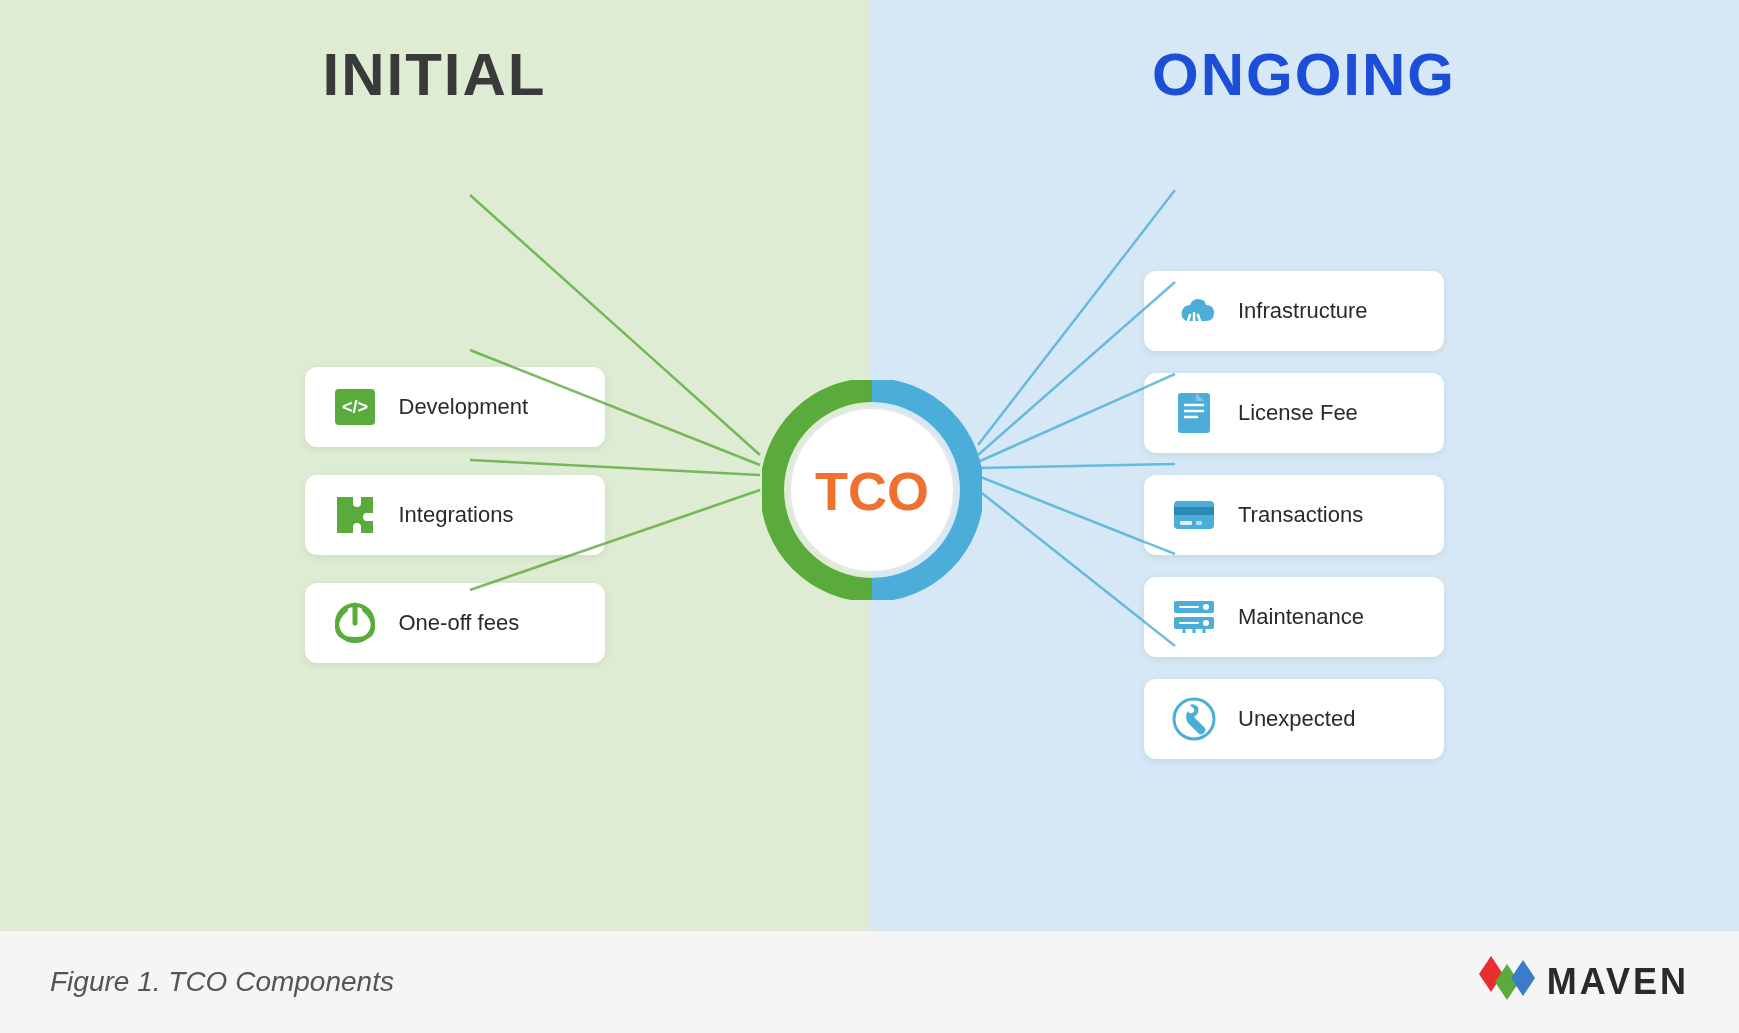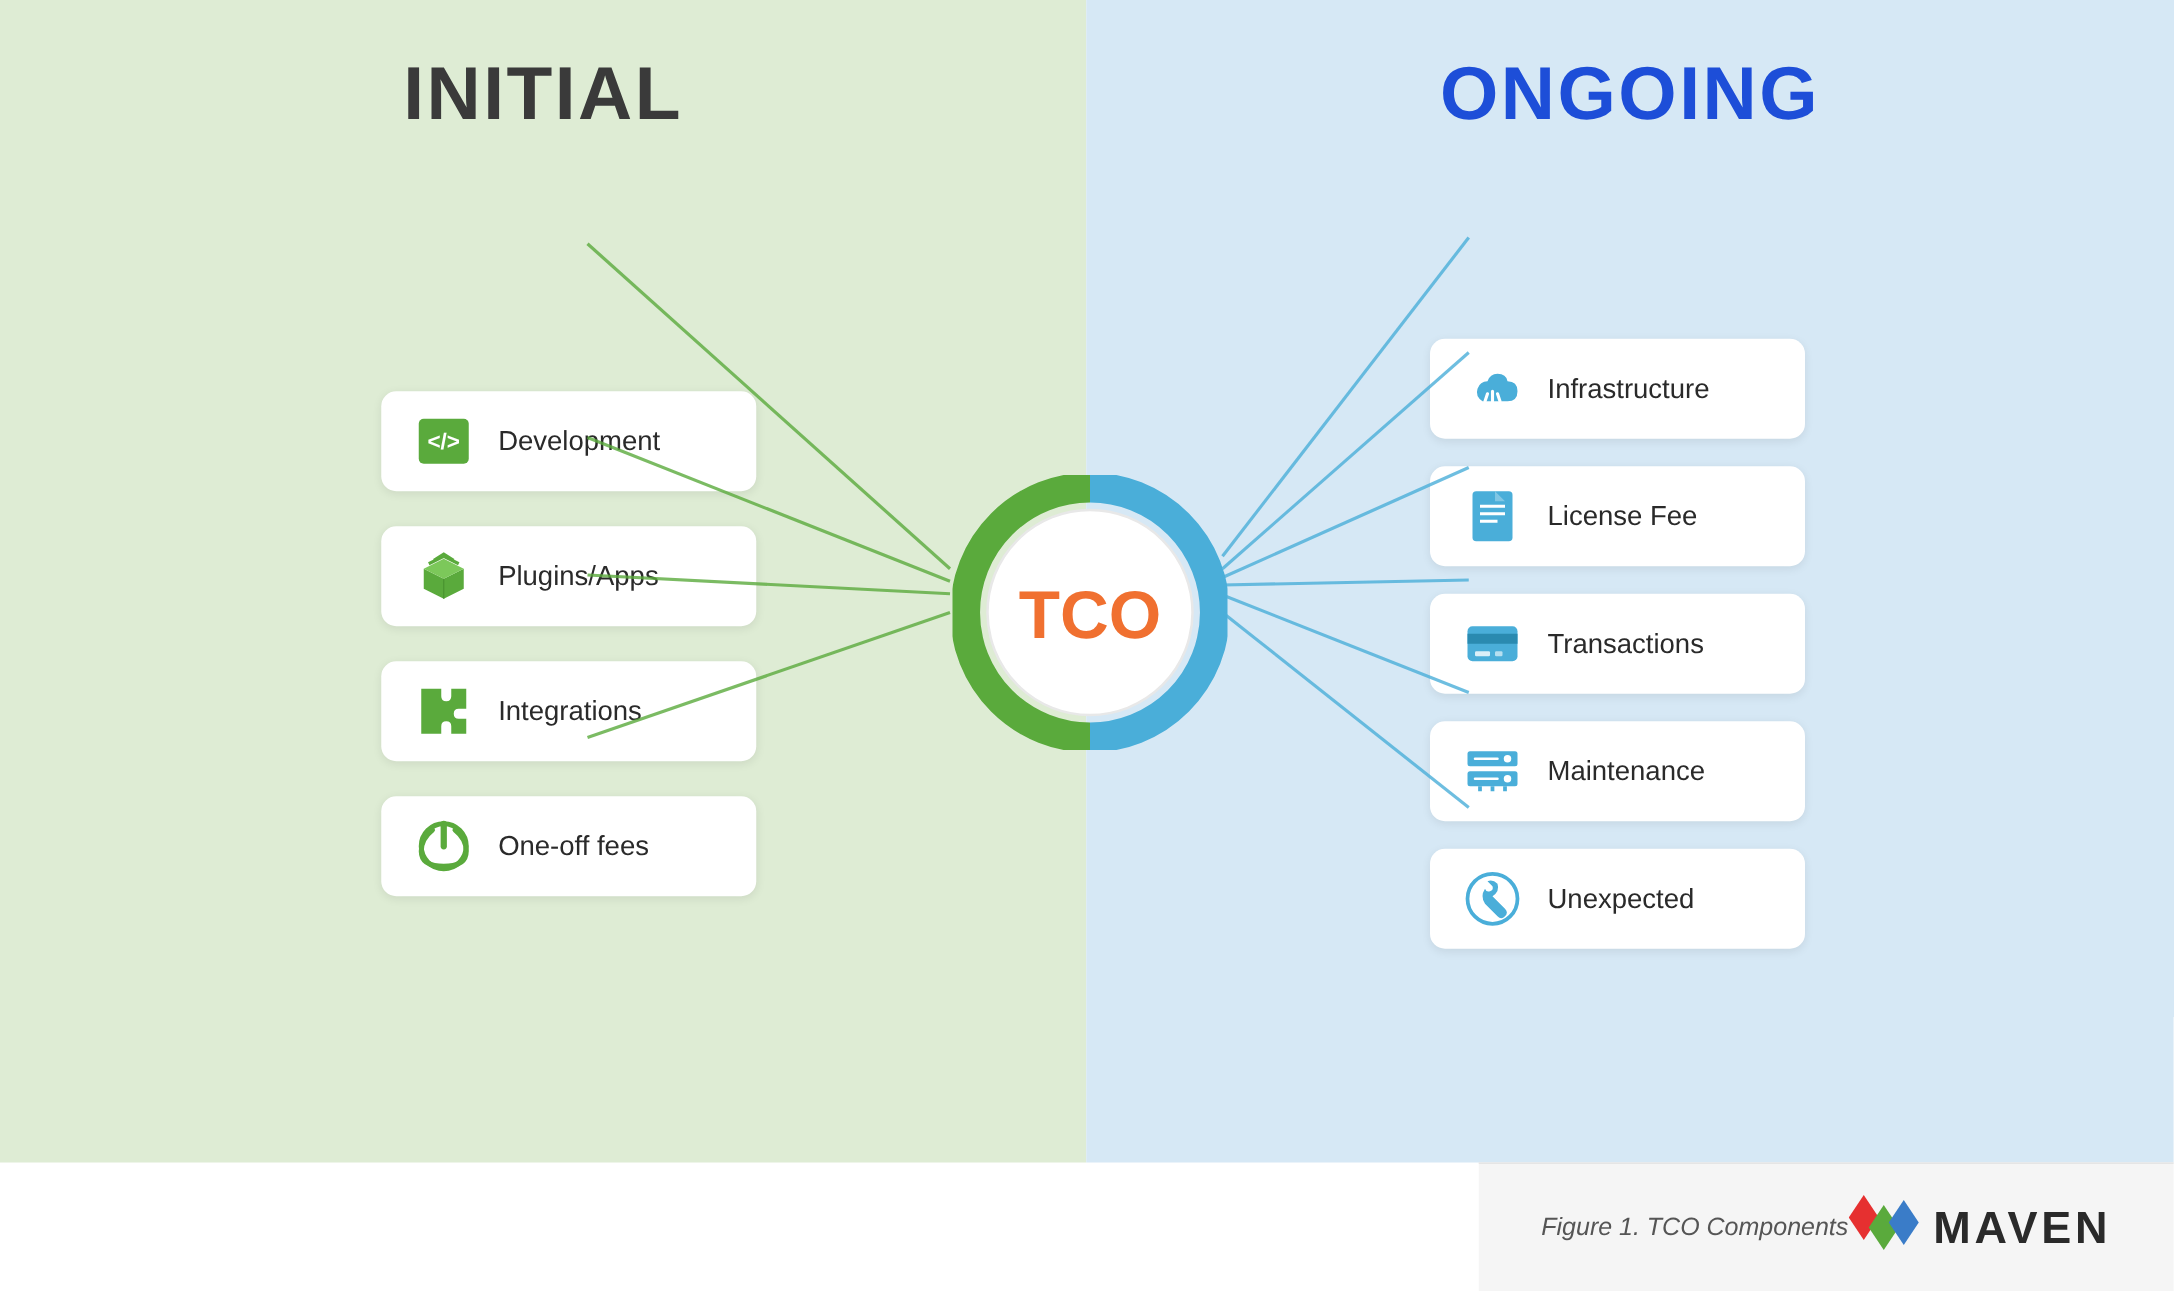--- a/index.html
+++ b/index.html
@@ -10,21 +10,20 @@
       font-family: 'Arial', sans-serif;
       background: #fff;
       overflow: hidden;
     }
 
     .main-container {
       display: flex;
       flex-direction: column;
       width: 1739px;
       height: 1033px;
-      align-items: flex-end;
     }
 
     .content-area {
       display: flex;
       flex: 1;
       height: 930px;
     }
 
     .left-panel {
       background-color: #deecd4;
@@ -103,21 +102,21 @@
       height: 103px;
       background: #f5f5f5;
       display: flex;
       align-items: center;
       justify-content: space-between;
       padding: 0 50px;
       border-top: 1px solid #e0e0e0;
     }
 
     .footer-caption {
-      font-size: 20px;
+      font-size: 28px;
       font-style: italic;
       color: #555;
     }
 
     
     .maven-logo {
       display: flex;
       align-items: center;
       gap: 8px;
     }
@@ -159,36 +158,20 @@
           <div class="item-card">
             <div class="item-icon">
               <svg viewBox="0 0 48 48" width="48" height="48">
                 <rect x="4" y="6" width="40" height="36" rx="4" fill="#5aaa3c"></rect>
                 <text x="24" y="30" text-anchor="middle" fill="white" font-size="18" font-weight="bold">&lt;/&gt;</text>
               </svg>
             </div>
             <span class="item-label">Development</span>
           </div>
 
-          <div class="item-card">
-            <div class="item-icon">
-              <svg viewBox="0 0 48 48" width="48" height="48">
-
-                <polygon points="24,6 42,16 42,32 24,42 6,32 6,16" fill="none" stroke="#5aaa3c" stroke-width="0"></polygon>
-
-                <path d="M8,18 L24,26 L40,18 L40,34 L24,42 L8,34 Z" fill="#5aaa3c"></path>
-                <path d="M8,18 L24,10 L40,18 L24,26 Z" fill="#7cc85a"></path>
-                <line x1="24" y1="26" x2="24" y2="42" stroke="#4a9430" stroke-width="1"></line>
-
-                <path d="M12,14 L24,8 L36,14" fill="none" stroke="#5aaa3c" stroke-width="2.5"></path>
-                <path d="M16,11 L24,6 L32,11" fill="none" stroke="#5aaa3c" stroke-width="2"></path>
-              </svg>
-            </div>
-            <span class="item-label">Plugins/Apps</span>
-          </div>
 
           <div class="item-card">
             <div class="item-icon">
               <svg viewBox="0 0 48 48" width="48" height="48">
 
                 <path d="M6,6 L22,6 L22,12 Q22,16 26,16 Q30,16 30,12 L30,6 L42,6 L42,22 L36,22 Q32,22 32,26 Q32,30 36,30 L42,30 L42,42 L30,42 L30,36 Q30,32 26,32 Q22,32 22,36 L22,42 L6,42 Z" fill="#5aaa3c"></path>
               </svg>
             </div>
             <span class="item-label">Integrations</span>
           </div>

